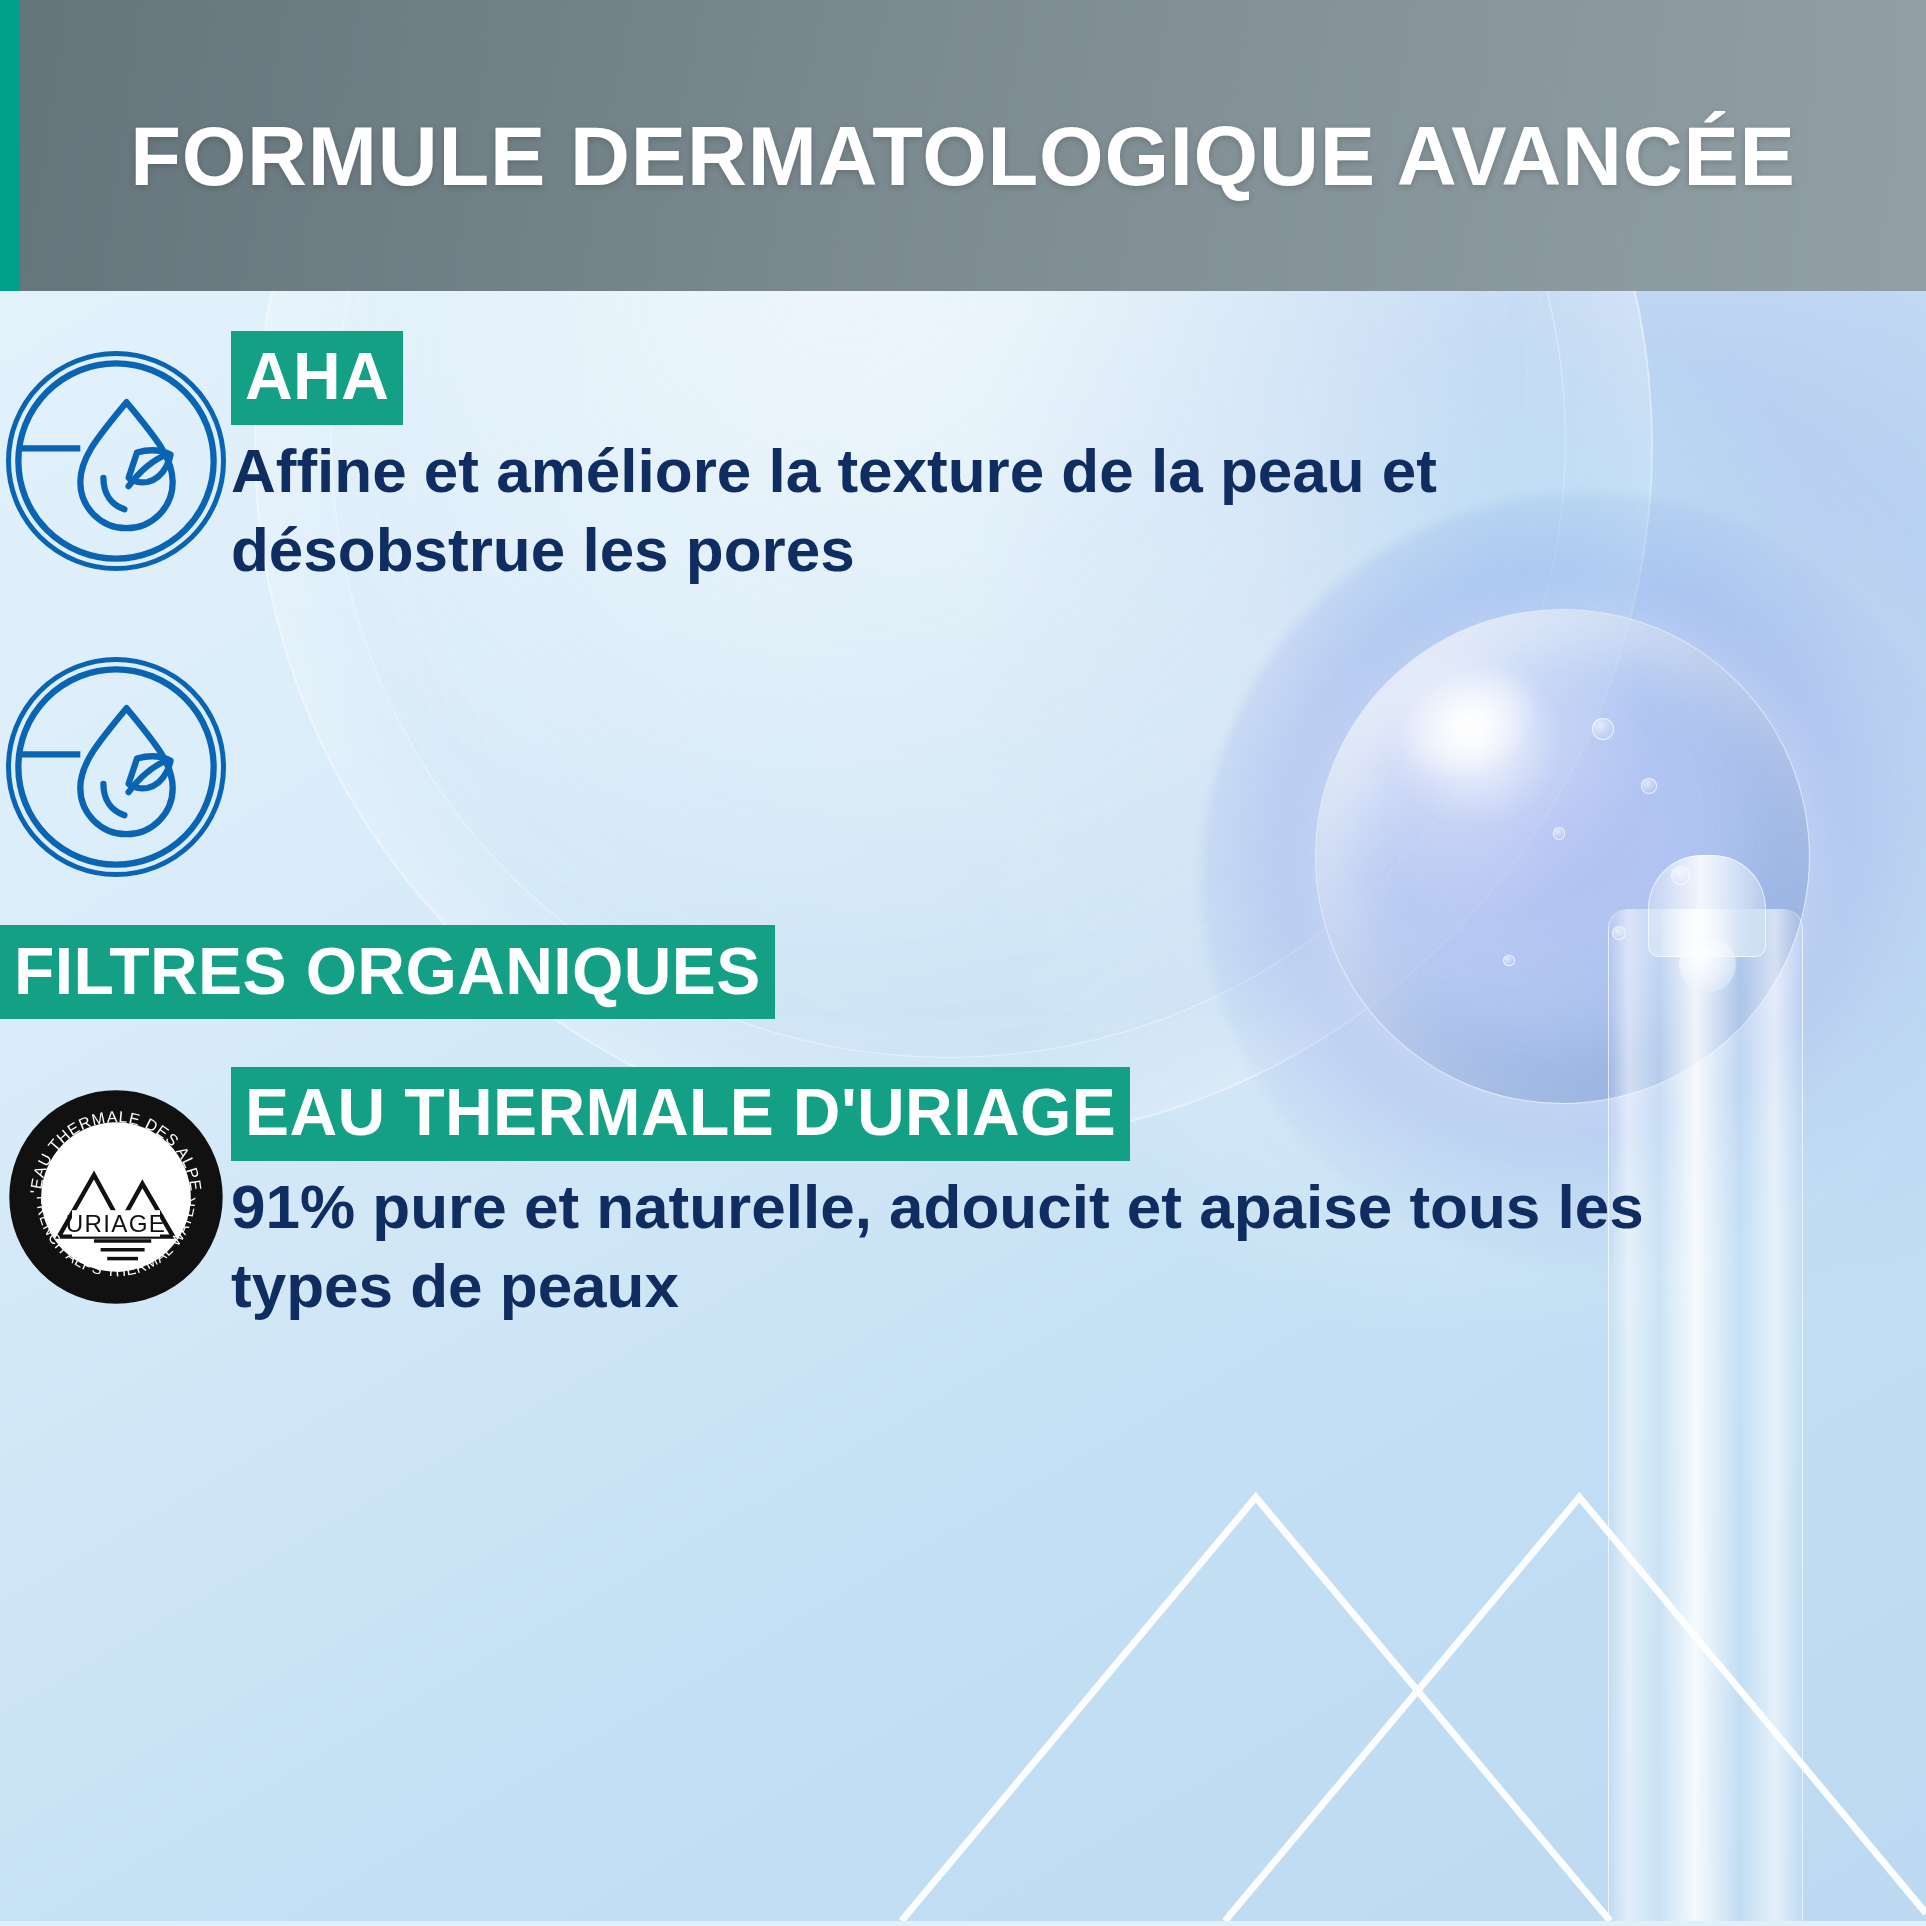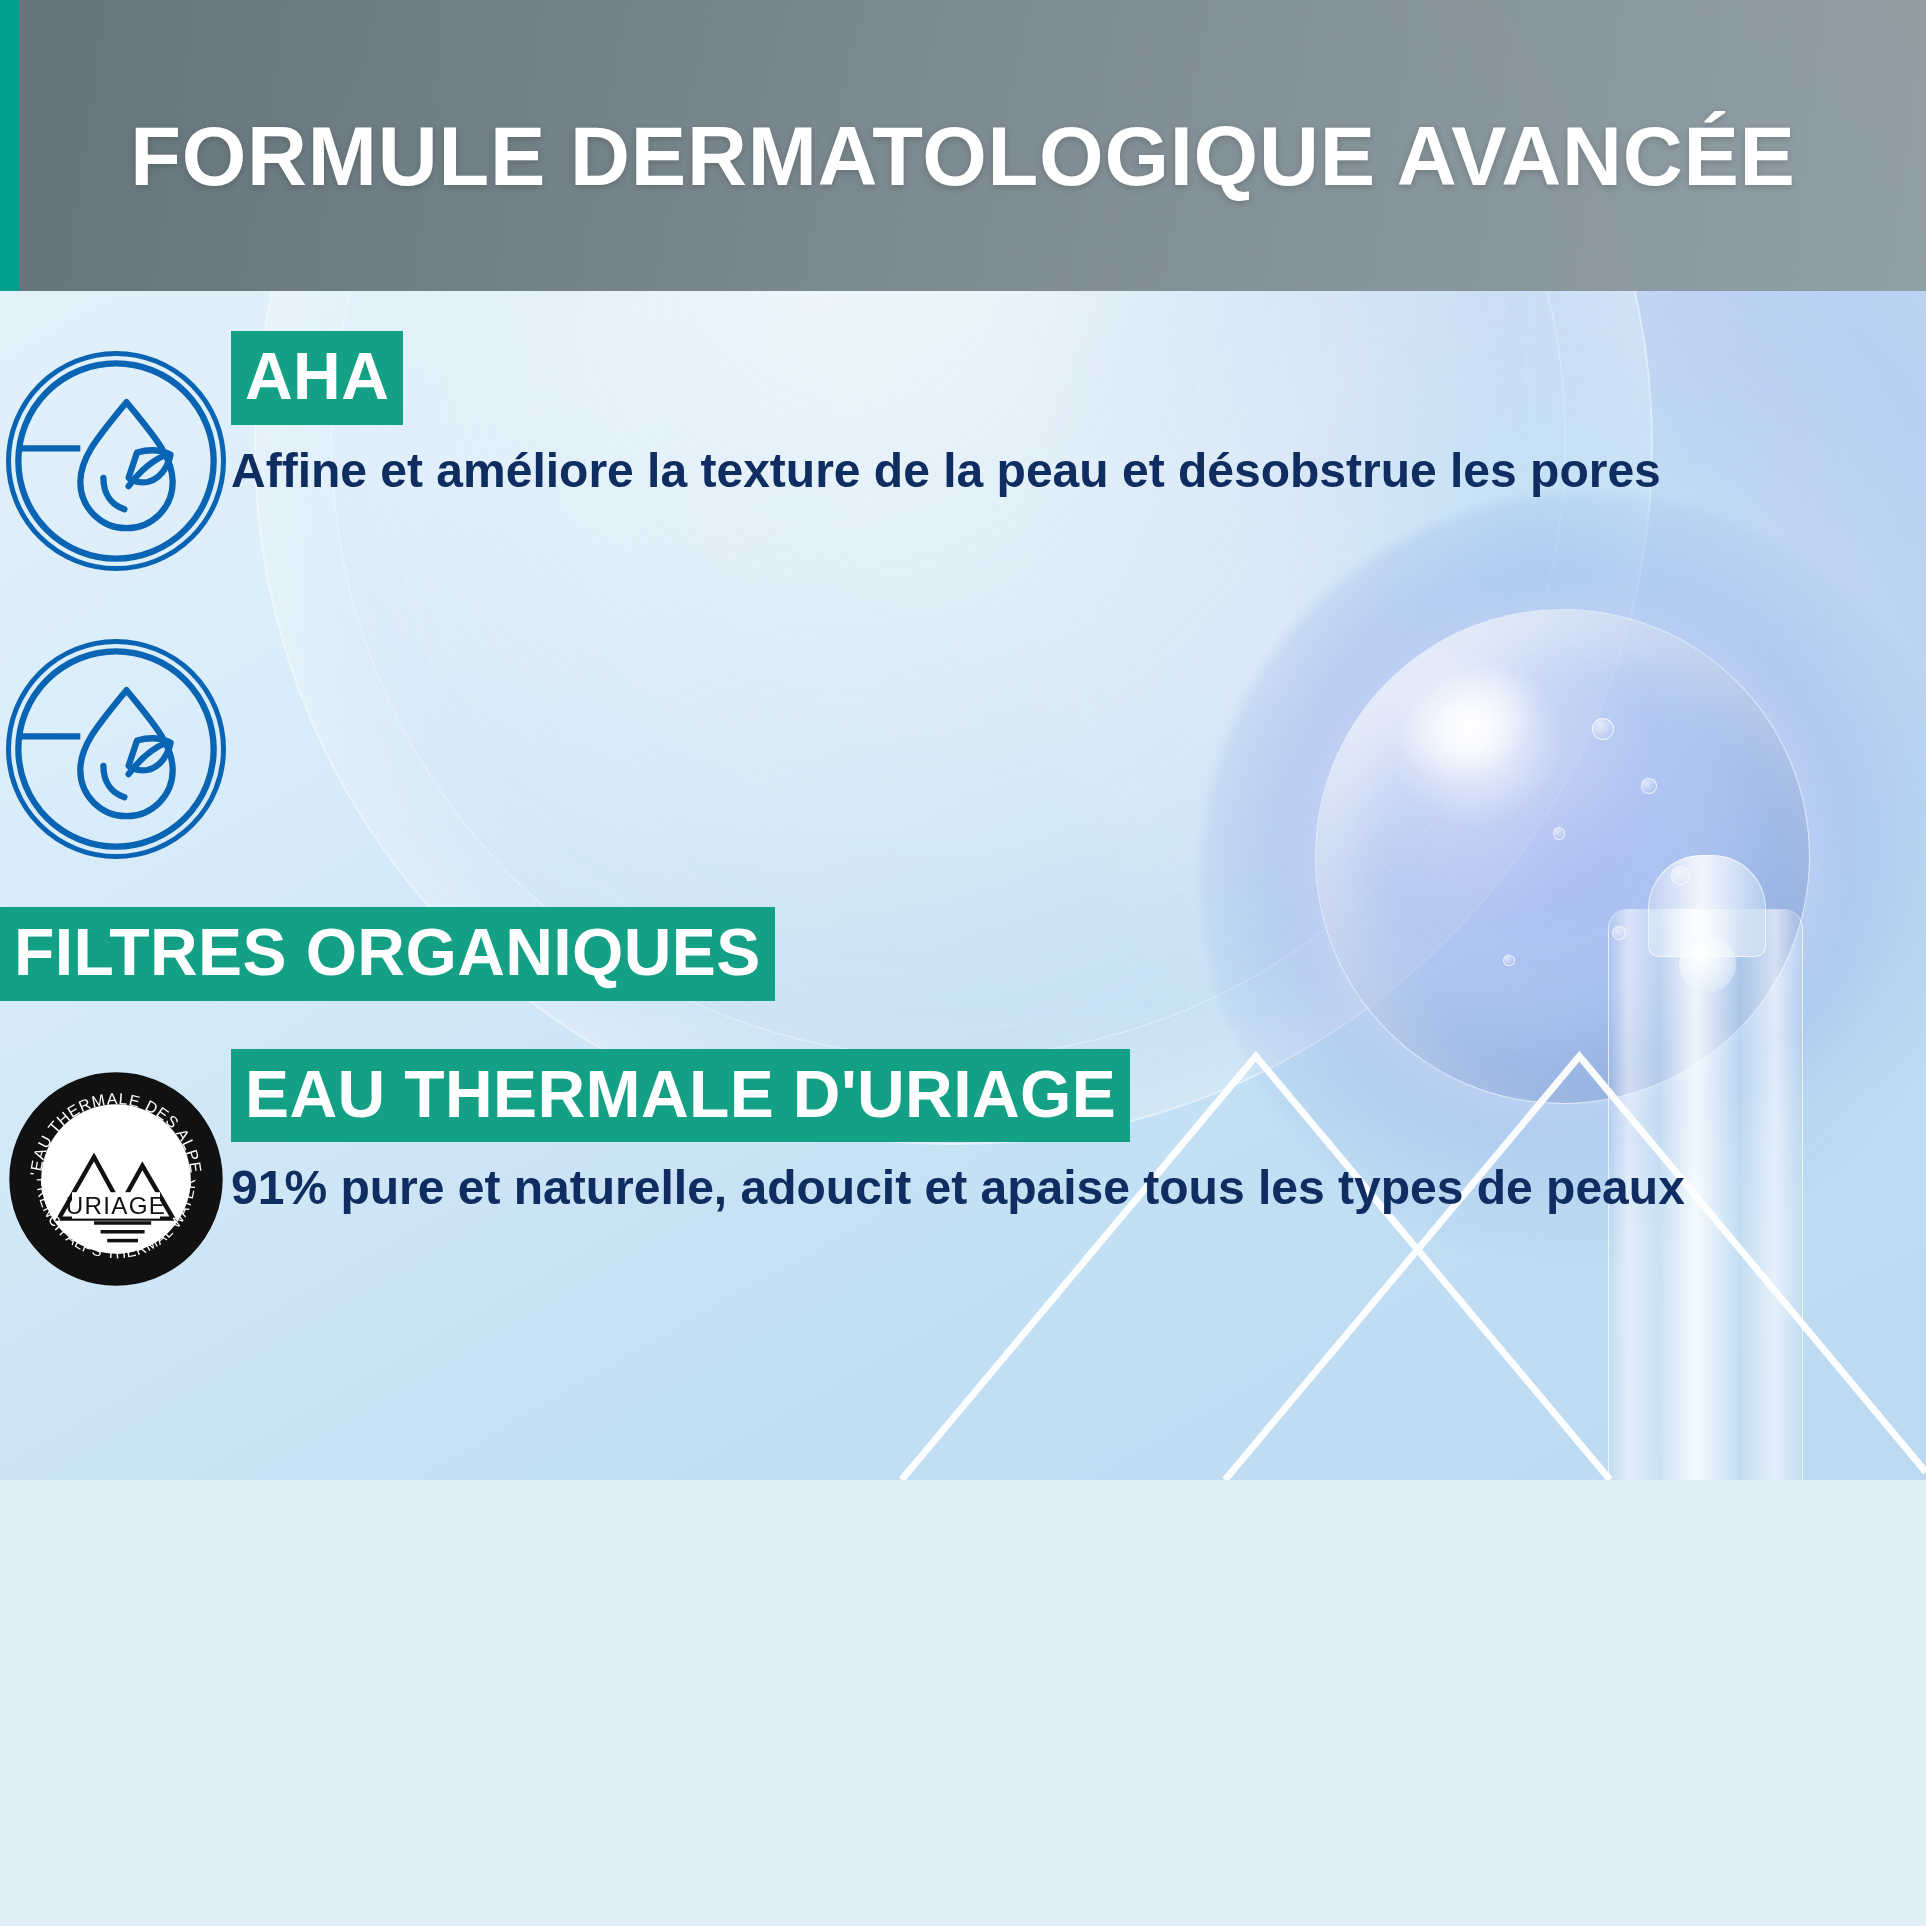--- a/index.html
+++ b/index.html
@@ -10,21 +10,21 @@
     width: 1926px;
     height: 1926px;
     font-family: "Liberation Sans", sans-serif;
     background: #dff0f8;
     overflow: hidden;
   }
 
   .poster {
     position: relative;
     width: 1926px;
-    height: 1480px;
+    height: 1921px;
     overflow: hidden;
   }
 
   
   .bg-base {
     position: absolute;
     inset: 0;
     background:
       radial-gradient(circle at 78% 44%, rgba(255,255,255,0.55) 0%, rgba(255,255,255,0.0) 28%),
       radial-gradient(circle at 88% 30%, rgba(150,175,235,0.55) 0%, rgba(150,175,235,0) 34%),
@@ -224,23 +224,23 @@
     display: inline-block;
     background: #14a085;
     color: #ffffff;
     font-size: 66px;
     font-weight: bold;
     line-height: 1.0;
     padding: 12.3px 14px 15.4px 14px;
     letter-spacing: 0.4px;
   }
   .desc {
-    margin-top: 15px;
+    margin-top: 6px;
     color: #0f2d60;
-    font-size: 48px;
+    font-size: 62px;
     font-weight: bold;
     line-height: 1.28;
     max-width: 1487px;
   }
 
   
   .circle-icon {
     width: 210px;
     height: 210px;
     border-radius: 50%;

